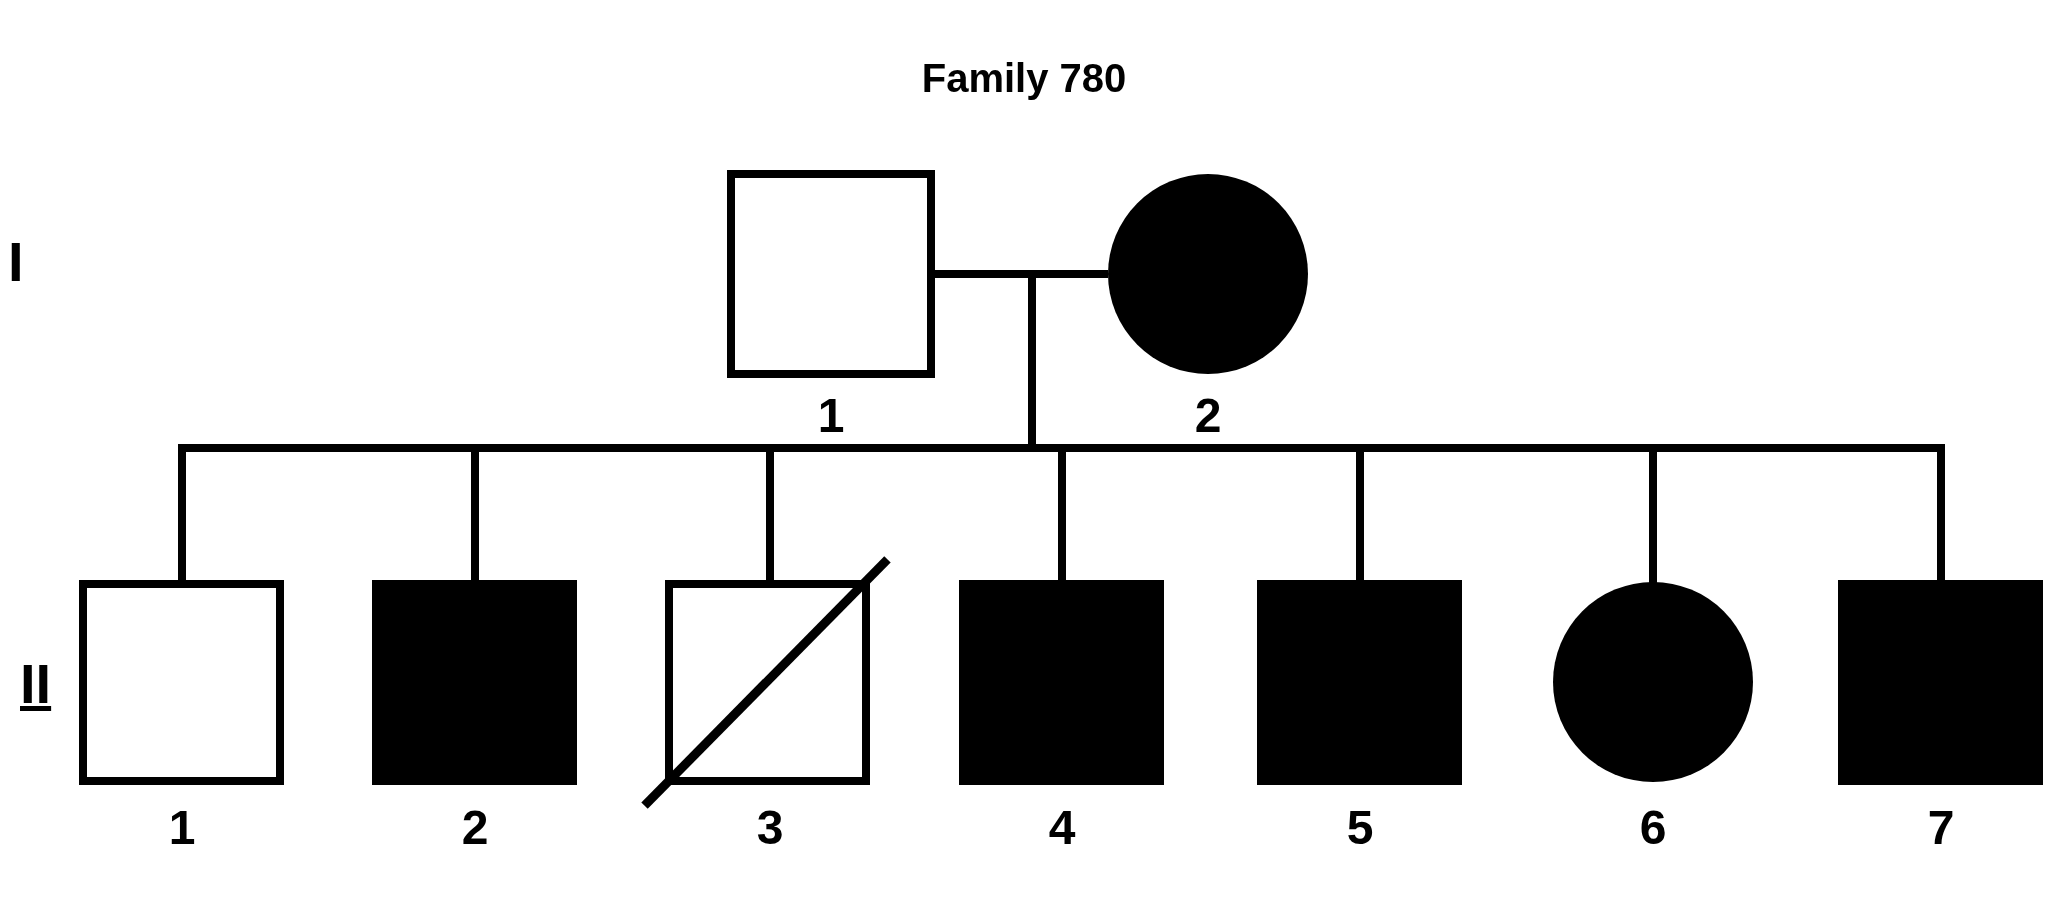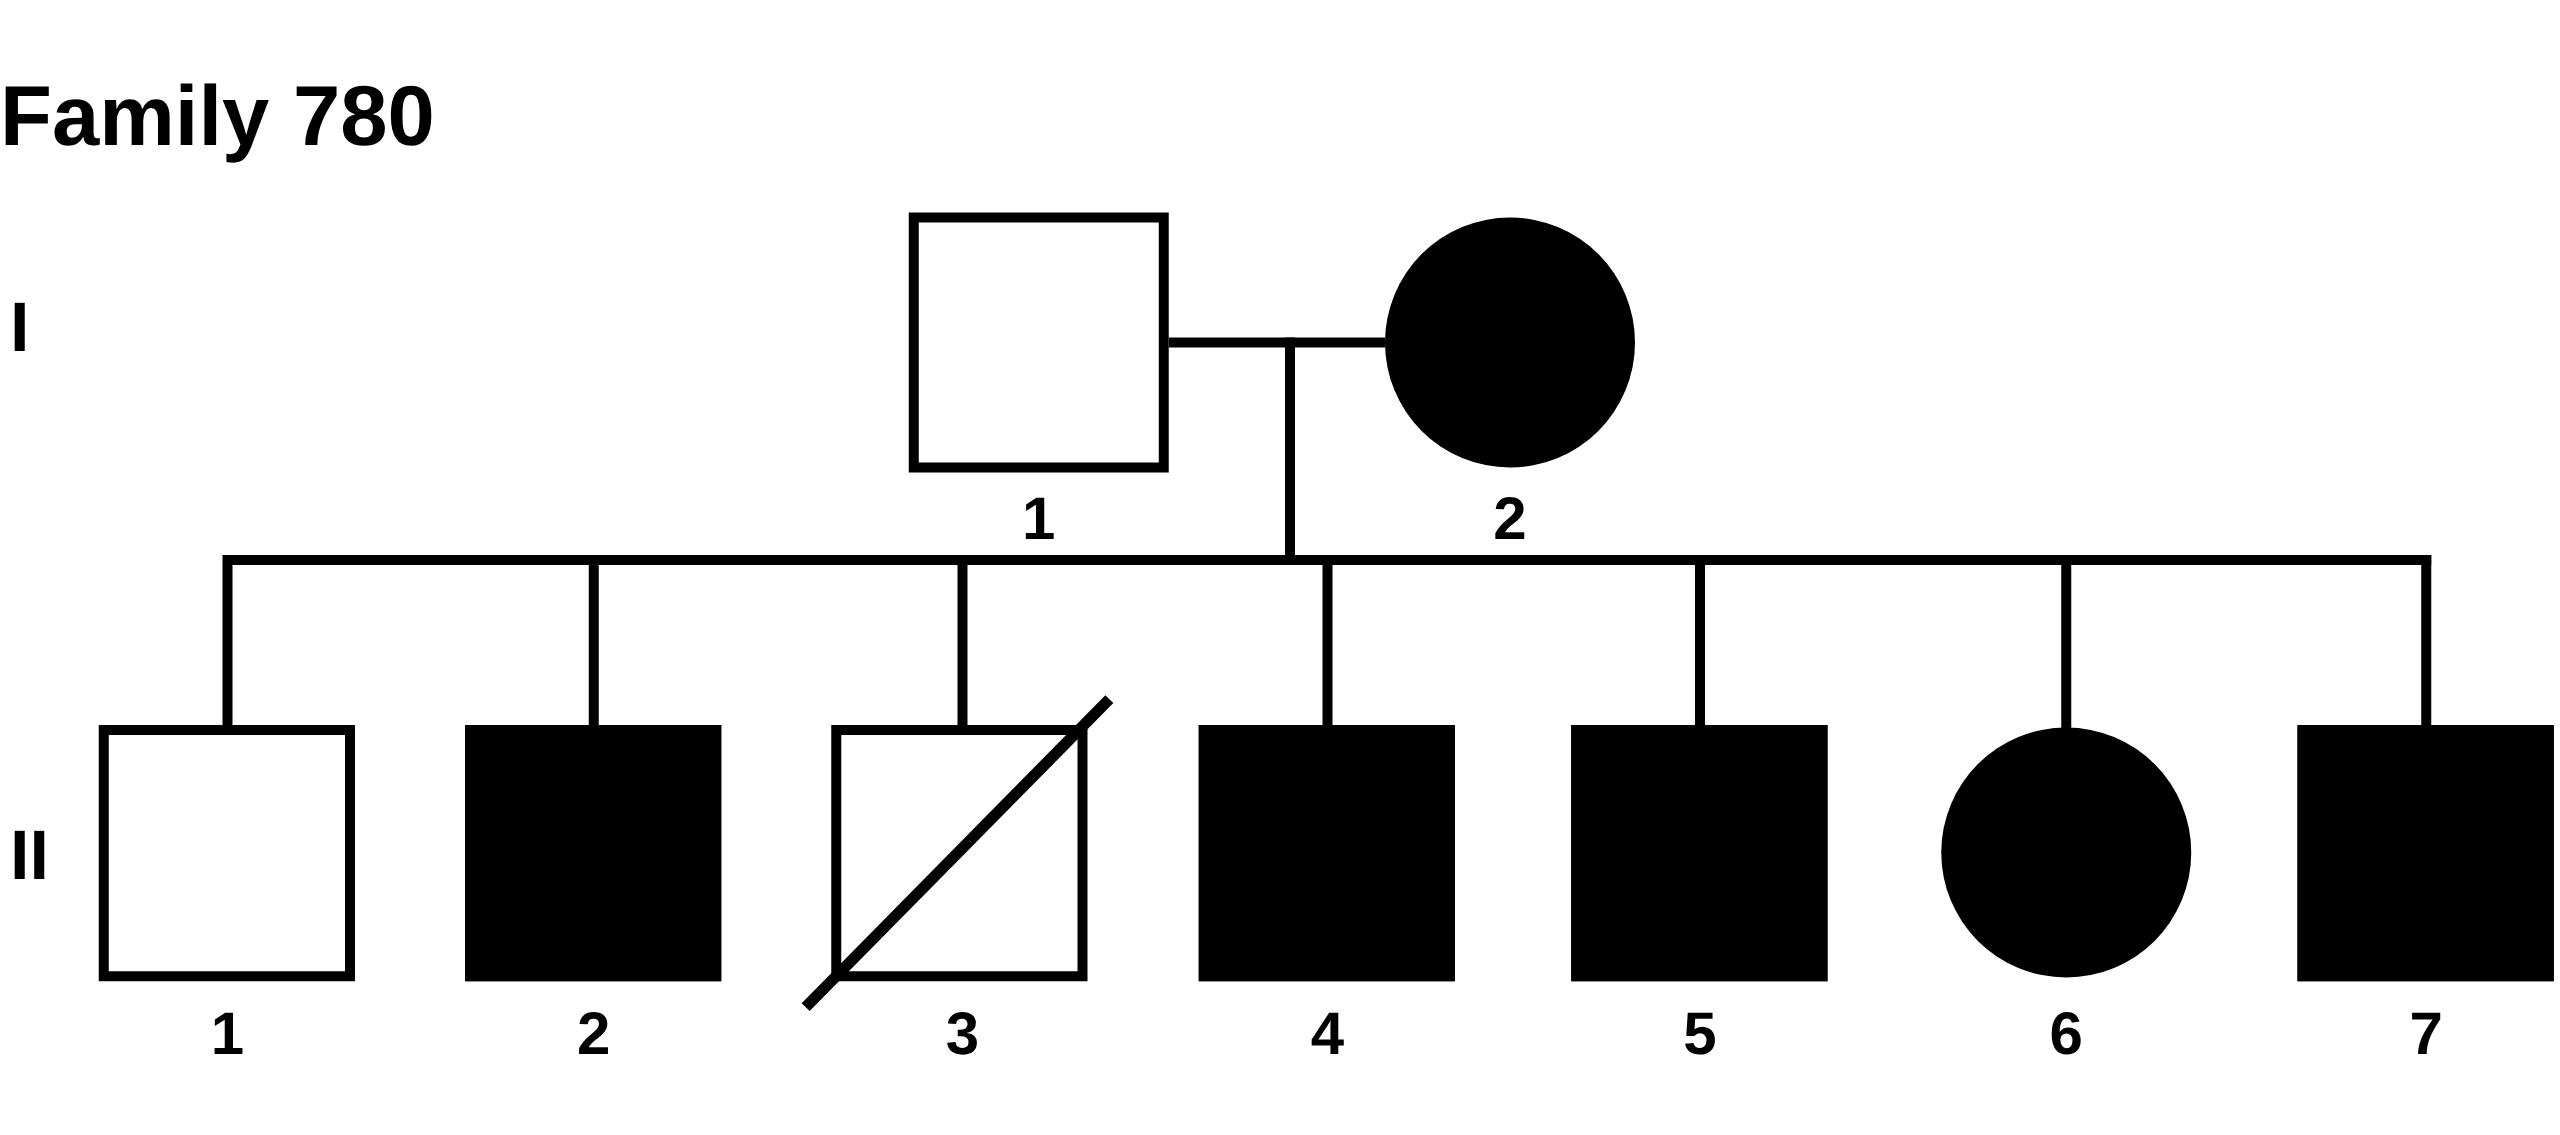--- a/index.html
+++ b/index.html
@@ -2,26 +2,26 @@
 <html><head>
 <meta charset="utf-8">
 <style>
   html,body{margin:0;padding:0;background:#fff;}
   #stage{
     position:relative;width:2048px;height:908px;background:var(--paper,#fff);
     font-family:"Liberation Sans",sans-serif;font-weight:bold;color:var(--ink,#000);
     overflow:hidden;
   }
   .title{
-    position:absolute;left:0;top:56px;width:2048px;
-    font-size:68px;line-height:1.1;
+    position:absolute;left:0;top:56px;width:2048px;text-align:center;
+    font-size:40px;line-height:1.1;
   }
   .gen-label{position:absolute;font-size:56px;line-height:1;}
   #gen-label-i{left:8px;top:234px;}
-  #gen-label-ii{left:8px;top:656px;}
+  #gen-label-ii{left:20px;top:656px;text-decoration:underline;}
   .ln{position:absolute;background:var(--ink,#000);}
   #couple-line{left:935px;top:270px;width:173px;height:8px;}
   #descent-line{left:1028px;top:270px;width:8px;height:182px;}
   #sibship-line{left:179px;top:444px;width:1766px;height:8px;}
   .drop{top:444px;width:8px;height:144px;}
   #drop-1{left:178px;} #drop-2{left:471px;} #drop-3{left:766px;}
   #drop-4{left:1058px;} #drop-5{left:1356px;} #drop-6{left:1649px;} #drop-7{left:1937px;}
   .sym{position:absolute;box-sizing:border-box;}
   .sq{border:8px solid var(--ink,#000);background:var(--paper,#fff);}
   .sq.filled{background:var(--ink,#000);}

